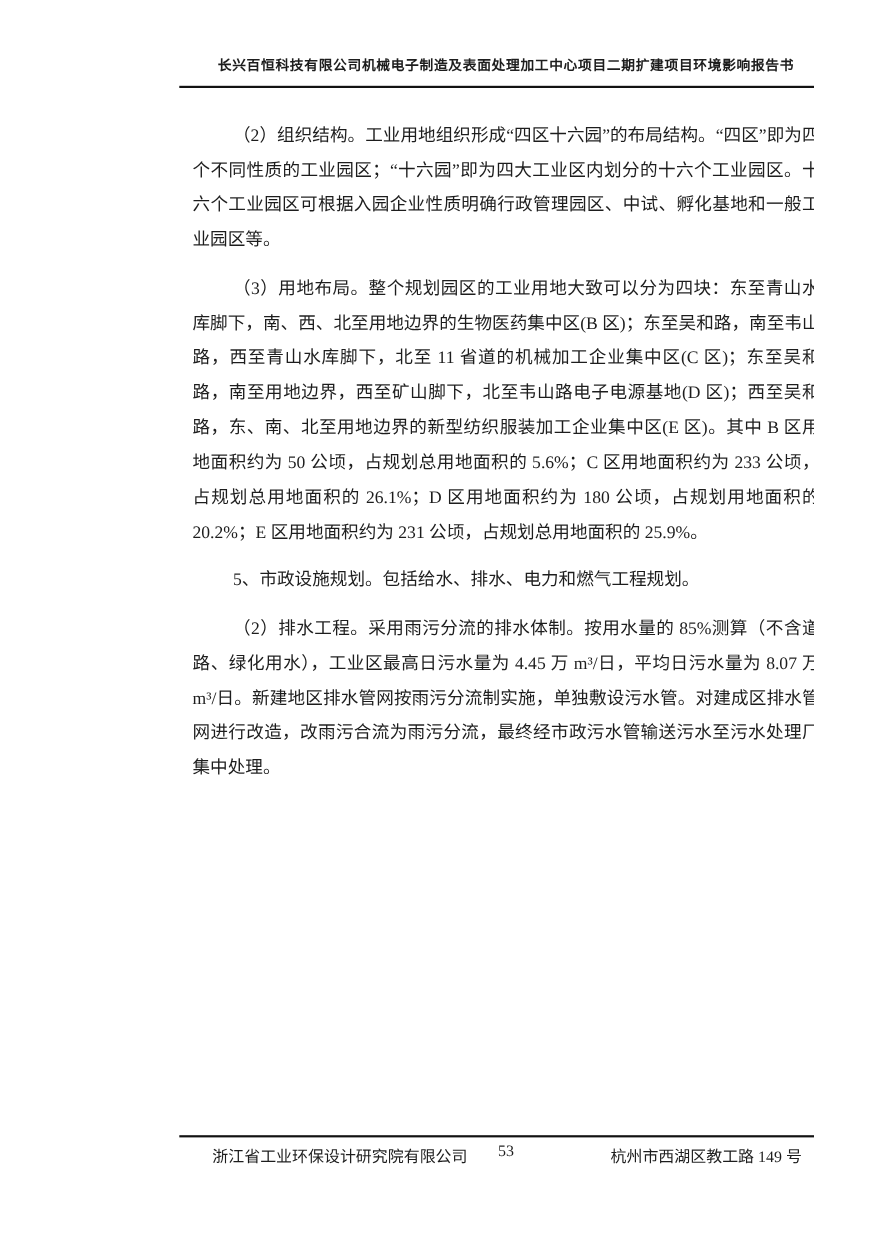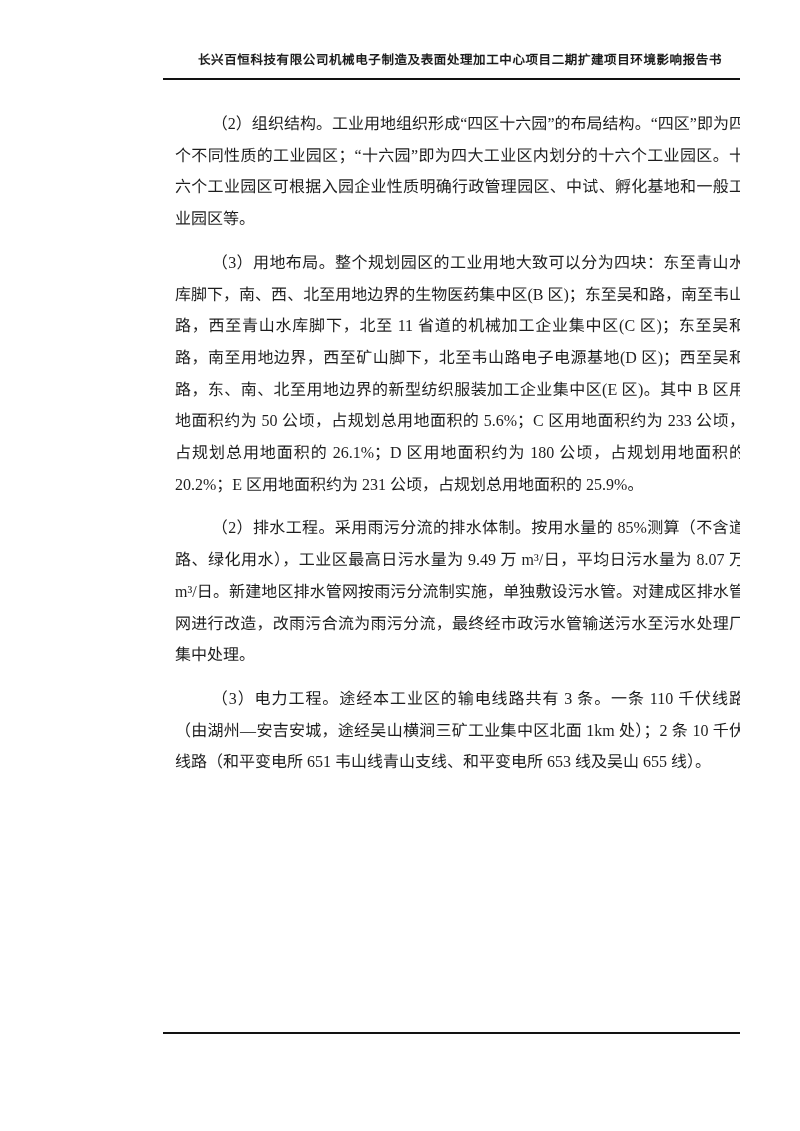--- a/index.html
+++ b/index.html
@@ -75,20 +75,25 @@
 
 <div class="page">
 
   <div class="header-title">长兴百恒科技有限公司机械电子制造及表面处理加工中心项目二期扩建项目环境影响报告书</div>
 
   <div class="header-rule"></div>
 
   <div class="doc-body">
     <p>（2）组织结构。工业用地组织形成“四区十六园”的布局结构。“四区”即为四个不同性质的工业园区；“十六园”即为四大工业区内划分的十六个工业园区。十六个工业园区可根据入园企业性质明确行政管理园区、中试、孵化基地和一般工业园区等。</p>
     <p>（3）用地布局。整个规划园区的工业用地大致可以分为四块：东至青山水库脚下，南、西、北至用地边界的生物医药集中区(B 区)；东至吴和路，南至韦山路，西至青山水库脚下，北至 11 省道的机械加工企业集中区(C 区)；东至吴和路，南至用地边界，西至矿山脚下，北至韦山路电子电源基地(D 区)；西至吴和路，东、南、北至用地边界的新型纺织服装加工企业集中区(E 区)。其中 B 区用地面积约为 50 公顷，占规划总用地面积的 5.6%；C 区用地面积约为 233 公顷，占规划总用地面积的 26.1%；D 区用地面积约为 180 公顷，占规划用地面积的 20.2%；E 区用地面积约为 231 公顷，占规划总用地面积的 25.9%。</p>
-    <p>（2）排水工程。采用雨污分流的排水体制。按用水量的 85%测算（不含道路、绿化用水），工业区最高日污水量为 9.49 万 m³/日，平均日污水量为 8.07 万 m³/日。新建地区排水管网按雨污分流制实施，单独敷设污水管。对建成区排水管网进行改造，改雨污合流为雨污分流，最终经市政污水管输送污水至污水处理厂集中处理。</p>
-    <p>（3）电力工程。途经本工业区的输电线路共有 3 条。一条 110 千伏线路（由湖州—安吉安城，途经吴山横涧三矿工业集中区北面 1km 处）；2 条 10 千伏线路（和平变电所 651 韦山线青山支线、和平变电所 653 线及吴山 655 线）。</p>
+    <p>5、市政设施规划。包括给水、排水、电力和燃气工程规划。</p>
+    <p>（2）排水工程。采用雨污分流的排水体制。按用水量的 85%测算（不含道路、绿化用水），工业区最高日污水量为 4.45 万 m³/日，平均日污水量为 8.07 万 m³/日。新建地区排水管网按雨污分流制实施，单独敷设污水管。对建成区排水管网进行改造，改雨污合流为雨污分流，最终经市政污水管输送污水至污水处理厂集中处理。</p>
   </div>
 
   <div class="footer-rule"></div>
 
+  <div class="doc-footer">
+    <span class="footer-company">浙江省工业环保设计研究院有限公司</span>
+    <span class="footer-pagenum">53</span>
+    <span class="footer-address">杭州市西湖区教工路 149 号</span>
+  </div>
 
 </div>
 
 </body></html>

